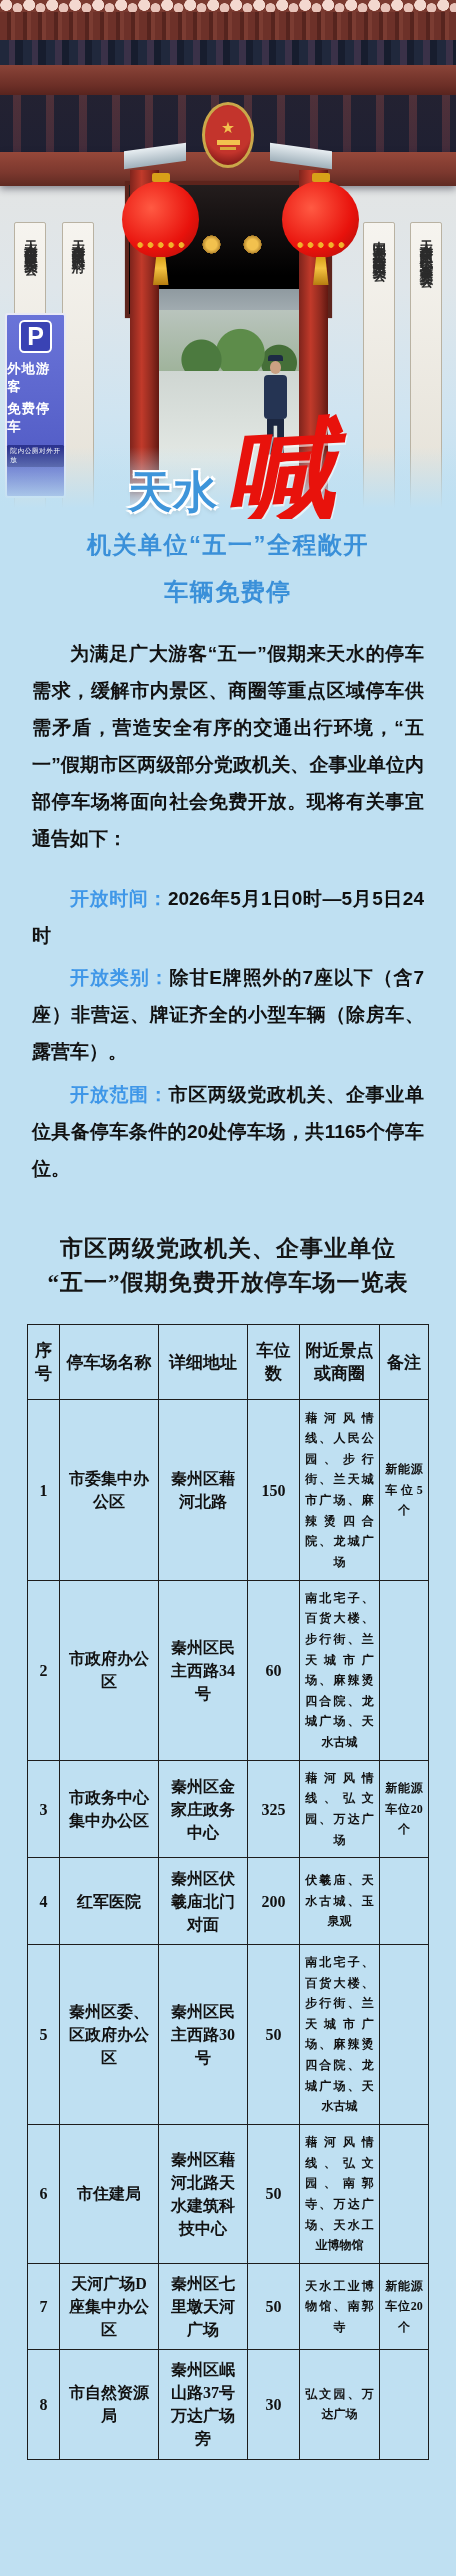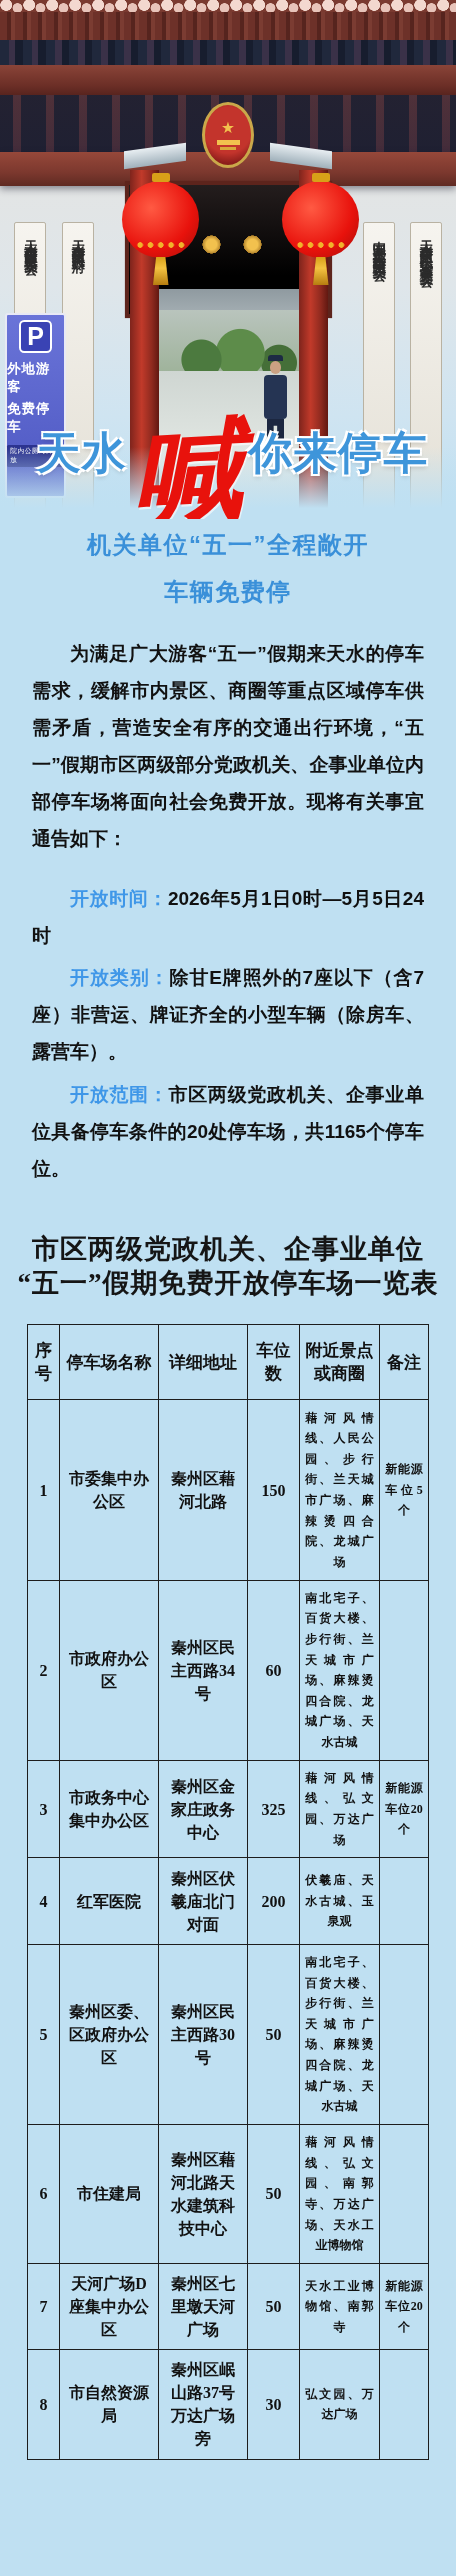--- a/index.html
+++ b/index.html
@@ -87,21 +87,21 @@
     background:linear-gradient(#6a74d8,#4d57c2); border:2.6px solid #e8e9f5; border-radius:3.1px;
     display:flex; flex-direction:column; align-items:center; color:#fff; padding-top:5.2px;}
   .psign .pbox{ width:33px; height:33px; border:2.6px solid #fff; border-radius:5.2px;
     font-size:25px; font-weight:900; display:flex; align-items:center; justify-content:center; background:#3a43b4;}
   .psign .l1{ margin-top:7.2px; font-size:13.4px; font-weight:800; letter-spacing:1px;font-family:Liberation Serif, serif;}
   .psign .l2{ margin-top:4.1px; font-size:13.4px; font-weight:800; letter-spacing:1px;}
   .psign .l3{ margin-top:8.2px; font-size:6.7px; background:#2c338f; padding:2.1px 3.1px; border-radius:1.5px; letter-spacing:0.5px;}
   .hero-fade{ position:absolute; left:0; right:0; bottom:0; height:72px;
     background:linear-gradient(rgba(191,224,242,0), #bfe0f2 85%); z-index:8;}
   .hero-title{ position:absolute; left:9px; right:0; bottom:-3.1px; z-index:9;
-    display:flex; align-items:flex-start; justify-content:center; gap:3.1px;}
+    display:flex; align-items:flex-end; justify-content:center; gap:3.1px;}
   .t-blue{ font-size:44px; font-weight:900; color:#3e95da; letter-spacing:1px;
     text-shadow:-2.1px -2.1px 0 #fff,2.1px -2.1px 0 #fff,-2.1px 2.1px 0 #fff,2.1px 2.1px 0 #fff,0 3.1px 5.2px rgba(0,0,0,.18);}
   .t-shout{ font-size:111px; line-height:98px; font-weight:900; color:#e8120c;
     font-family:"Liberation Serif","DejaVu Serif",serif; font-style:italic;
     transform:rotate(-3deg); margin:0 2.1px; text-shadow:1px 2.1px 0 rgba(255,255,255,.6);}
 
   
   .subtitle{ text-align:center; padding-top:9.3px; }
   .subtitle .s1,.subtitle .s2{ font-size:24px; font-weight:900; color:#3a90d9; letter-spacing:1.5px; line-height:34px;}
   .subtitle .s2{ margin-top:13px; }
@@ -109,21 +109,21 @@
   
   .intro{ margin:26px 32px 0; font-size:19px; line-height:37px; font-weight:700;
     text-align:justify; text-indent:2em; color:#111;
     font-family:"Liberation Sans","DejaVu Sans",sans-serif;}
   .items{ margin:23px 32px 0; }
   .items p{ font-size:19px; line-height:37px; font-weight:700; text-align:justify; text-indent:2em; margin-top:5.2px; color:#111;}
   .items .lbl{ color:#3f97e8; }
 
   
   .table-title{ margin-top:45px; text-align:center; font-weight:900; color:#151515;
-    font-size:27px; line-height:34px; letter-spacing:1px;
+    font-size:23px; line-height:34px; letter-spacing:1px;
     font-family:"Liberation Serif","DejaVu Serif",serif;}
   table{ margin:24px auto 0; width:401px; border-collapse:collapse; table-layout:fixed;
     background:transparent;}
   th,td{ border:1.3px solid #1d1d1d; text-align:center; vertical-align:middle;
     font-family:"Liberation Serif","DejaVu Serif",serif; color:#111;
     padding:8.2px 4.1px; word-break:break-all;}
   th{ font-size:17px; font-weight:700; line-height:23px; padding:14.4px 3.1px;}
   td{ font-size:16px; font-weight:600; line-height:23px;}
   td.nearby,td.note{ font-size:12px; line-height:20.6px; text-align:justify; text-align-last:center; padding:7.2px 5.2px;font-family:Liberation Serif, serif;}
   td.spots{ font-family:"Liberation Serif","DejaVu Serif",serif; }
@@ -190,21 +190,20 @@
     <div class="l1">外地游客</div>
     <div class="l2">免费停车</div>
     <div class="l3">院内公厕对外开放</div>
   </div>
 
   <div class="hero-fade"></div>
 
   <div class="hero-title">
     <span class="t-blue">天水</span>
     <span class="t-shout">喊</span>
-    <span class="t-blue">你来停车</span>
   </div>
 </div>
 
 <div class="subtitle">
   <div class="s1">机关单位“五一”全程敞开</div>
   <div class="s2">车辆免费停</div>
 </div>
 
 <p class="intro">为满足广大游客“五一”假期来天水的停车需求，缓解市内景区、商圈等重点区域停车供需矛盾，营造安全有序的交通出行环境，“五一”假期市区两级部分党政机关、企事业单位内部停车场将面向社会免费开放。现将有关事宜通告如下：</p>
 

